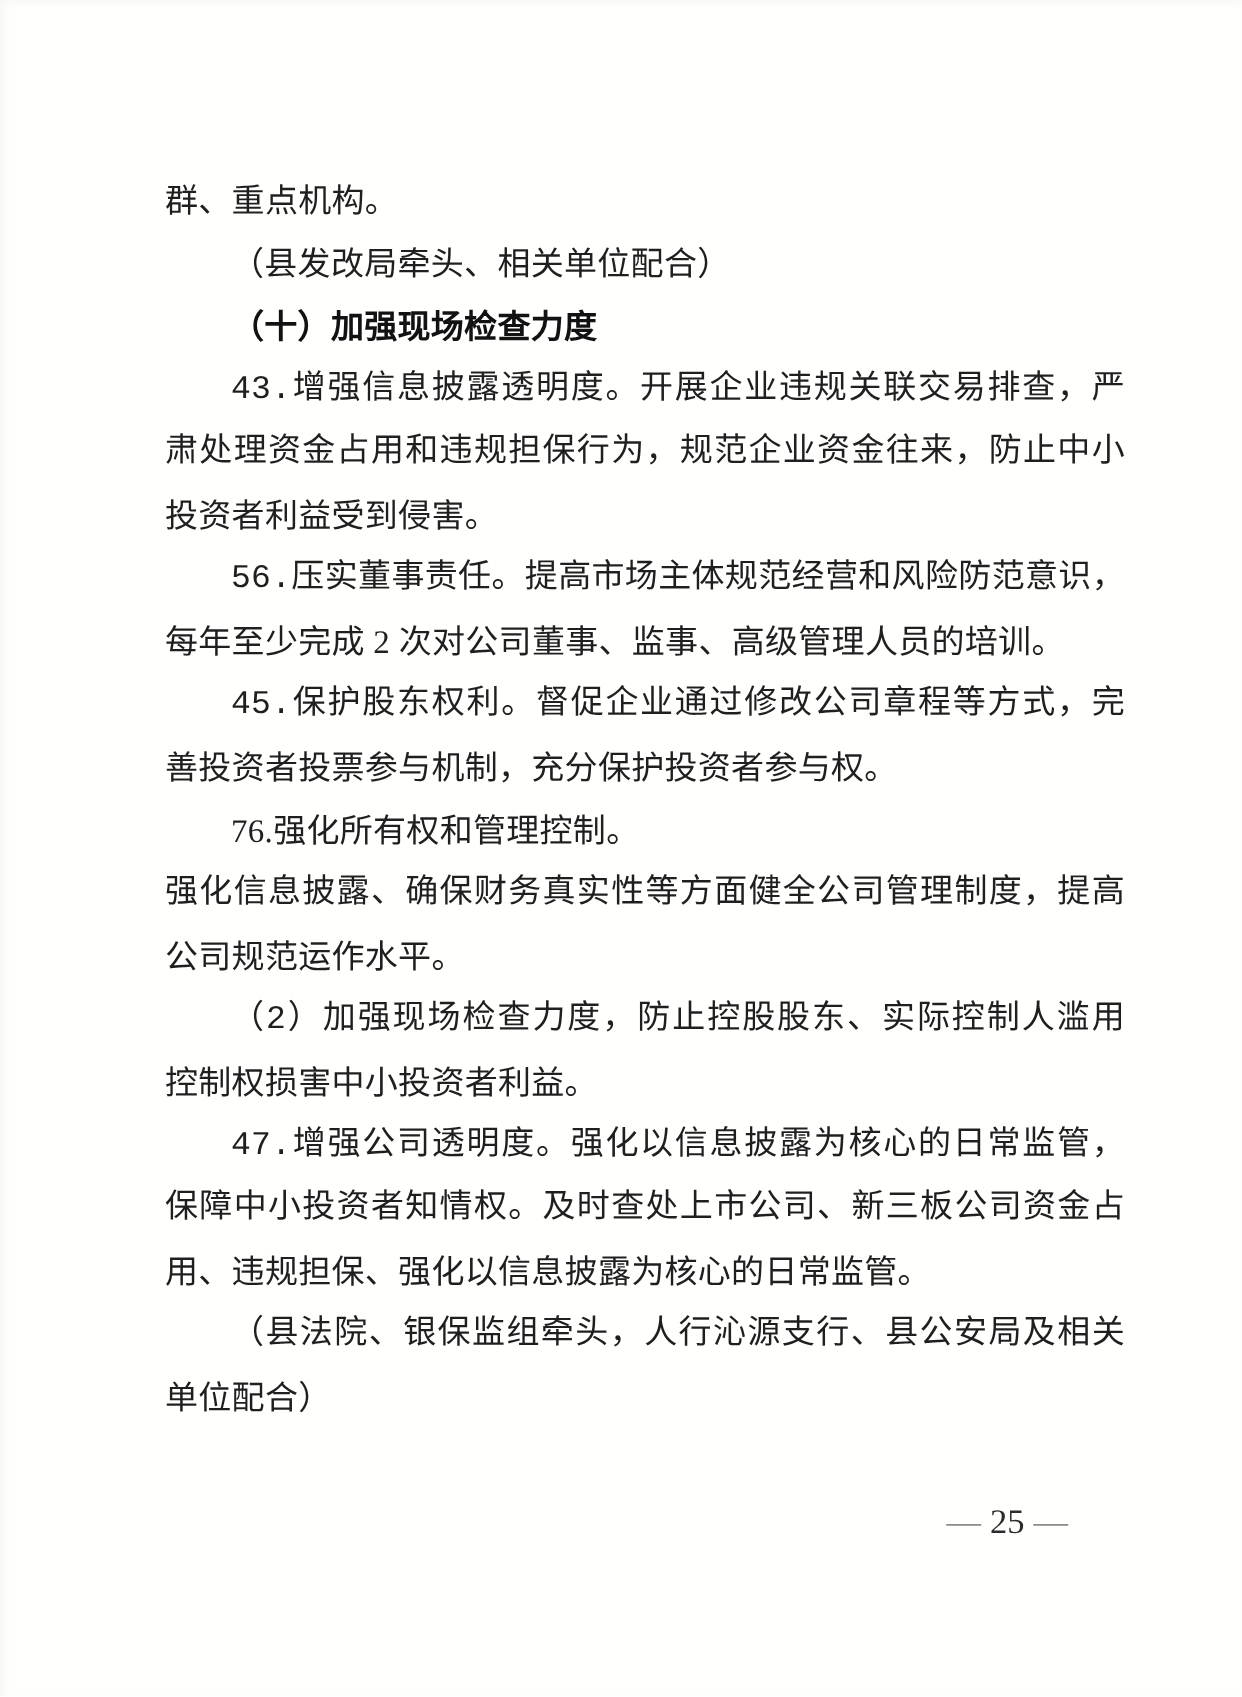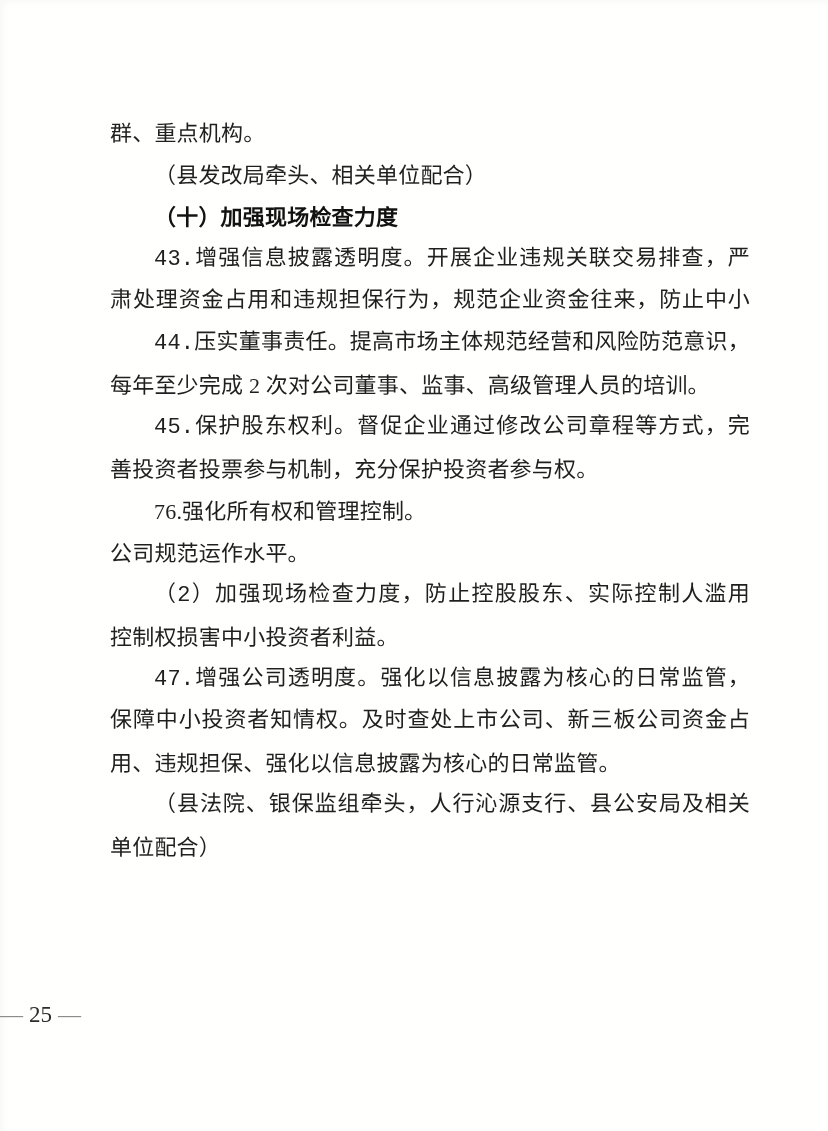--- a/index.html
+++ b/index.html
@@ -47,20 +47,21 @@
   }
   .line.bold {
     font-weight: bold;
     color: #121212;
   }
   .page-footer {
     position: absolute;
     top: 999px;
     left: 0;
     width: 712px;            
+    text-align: right;
     font-size: 23px;
     line-height: 32px;
     white-space: pre;
   }
   .page-footer .dash {
     color: #8d8d8d;
     letter-spacing: 0;
   }
   .page-footer .num {
     color: #2c2c2c;
@@ -72,25 +73,27 @@
 
 <div class="page">
 
   <div class="doc-body">
 
   <div class="line">群、重点机构。</div>
       <div class="line indent">（县发改局牵头、相关单位配合）</div>
       <div class="line indent bold">（十）加强现场检查力度</div>
       <div class="line indent jf">43.增强信息披露透明度。开展企业违规关联交易排查，严</div>
       <div class="line jf">肃处理资金占用和违规担保行为，规范企业资金往来，防止中小</div>
-      <div class="line indent jf">44.压实董事责任。提高市场主体规范经营和风险防范意识，</div>
+      <div class="line">投资者利益受到侵害。</div>
+      <div class="line indent jf">56.压实董事责任。提高市场主体规范经营和风险防范意识，</div>
       <div class="line">每年至少完成 2 次对公司董事、监事、高级管理人员的培训。</div>
       <div class="line indent jf">45.保护股东权利。督促企业通过修改公司章程等方式，完</div>
       <div class="line">善投资者投票参与机制，充分保护投资者参与权。</div>
       <div class="line indent">76.强化所有权和管理控制。</div>
+      <div class="line jf">强化信息披露、确保财务真实性等方面健全公司管理制度，提高</div>
       <div class="line">公司规范运作水平。</div>
       <div class="line indent jf">（2）加强现场检查力度，防止控股股东、实际控制人滥用</div>
       <div class="line">控制权损害中小投资者利益。</div>
       <div class="line indent jf">47.增强公司透明度。强化以信息披露为核心的日常监管，</div>
       <div class="line jf">保障中小投资者知情权。及时查处上市公司、新三板公司资金占</div>
       <div class="line">用、违规担保、强化以信息披露为核心的日常监管。</div>
       <div class="line indent jf">（县法院、银保监组牵头，人行沁源支行、县公安局及相关</div>
       <div class="line">单位配合）</div>
     </div>
 

